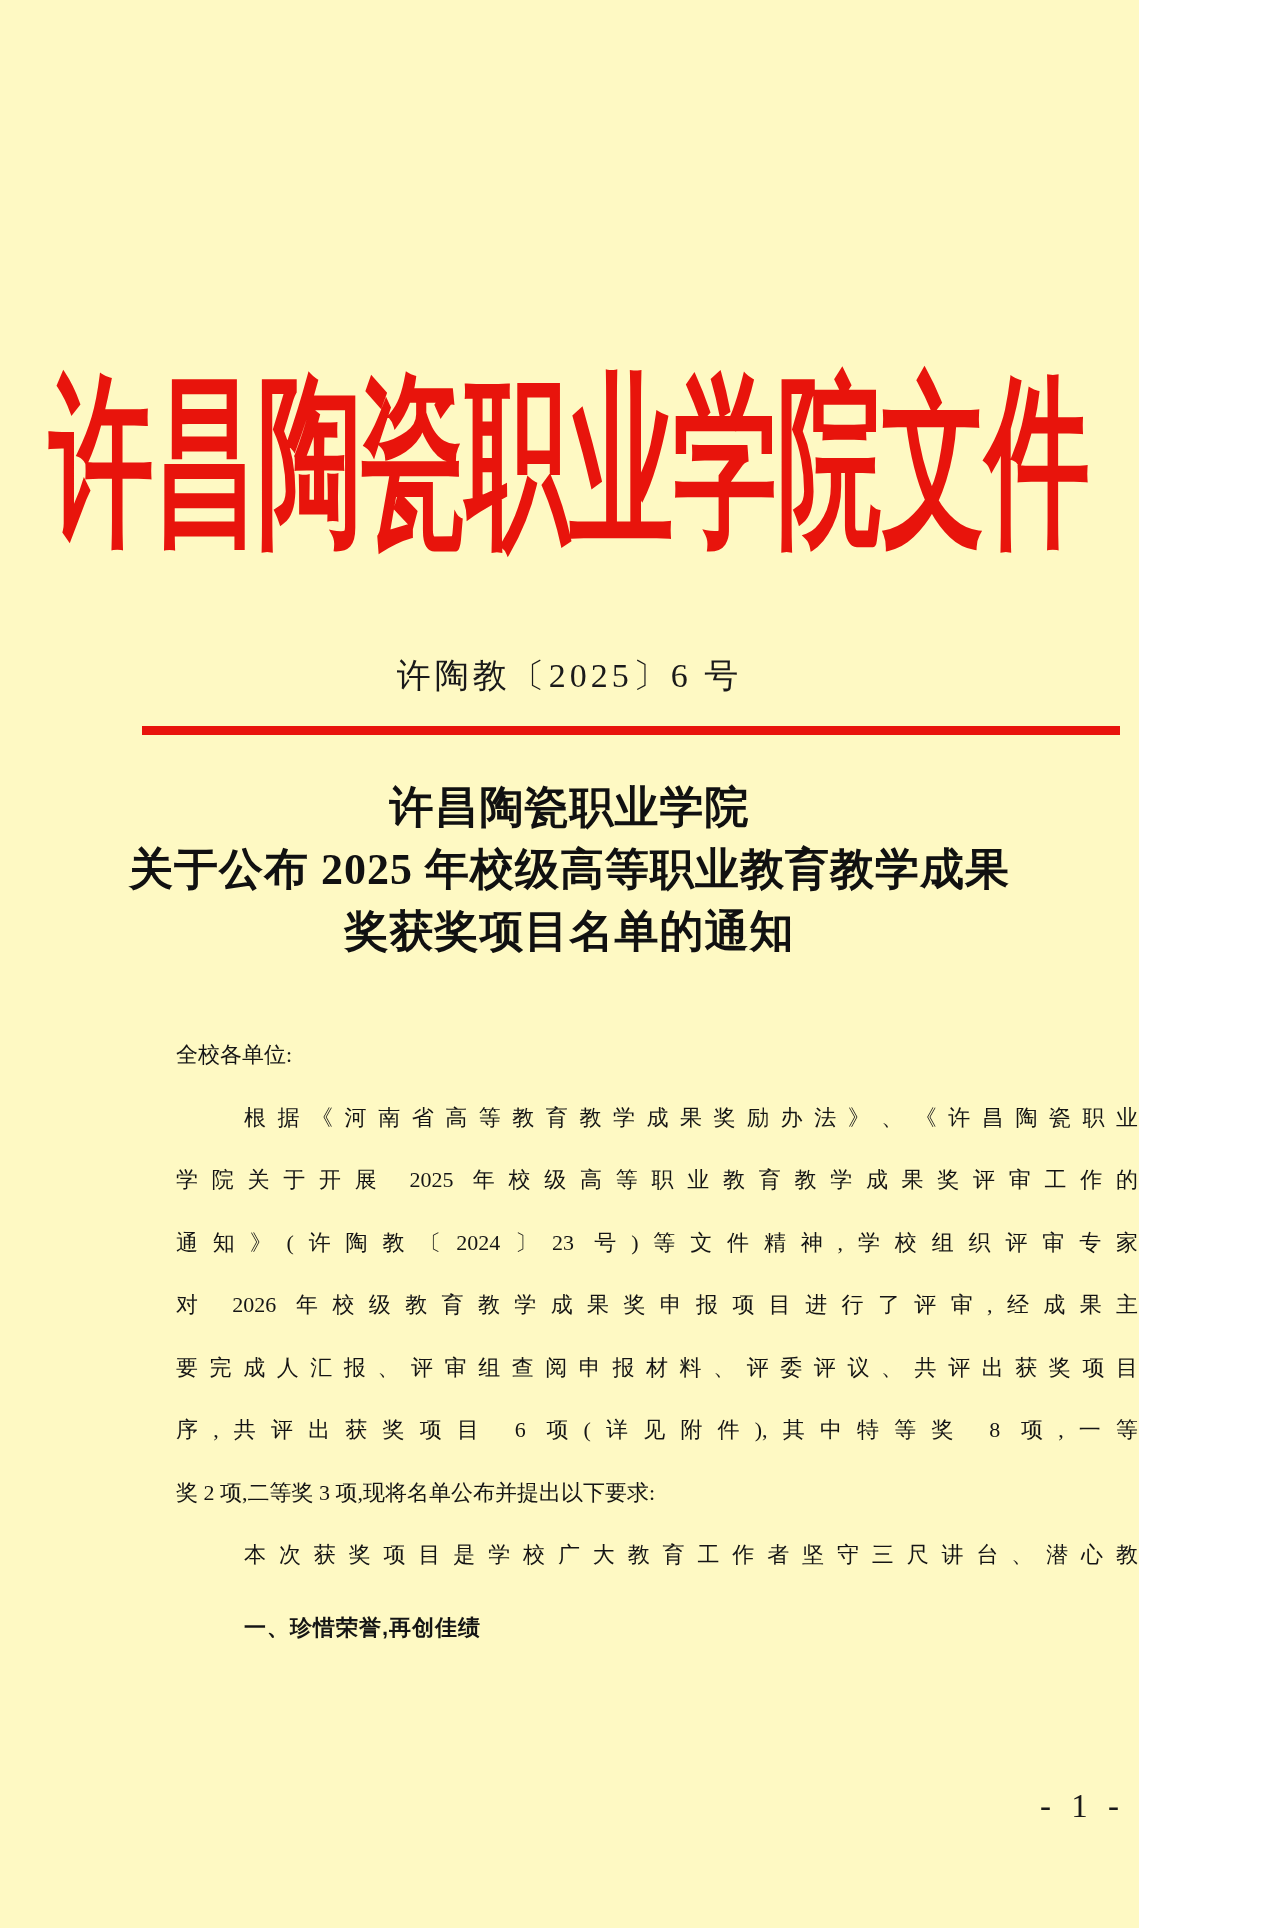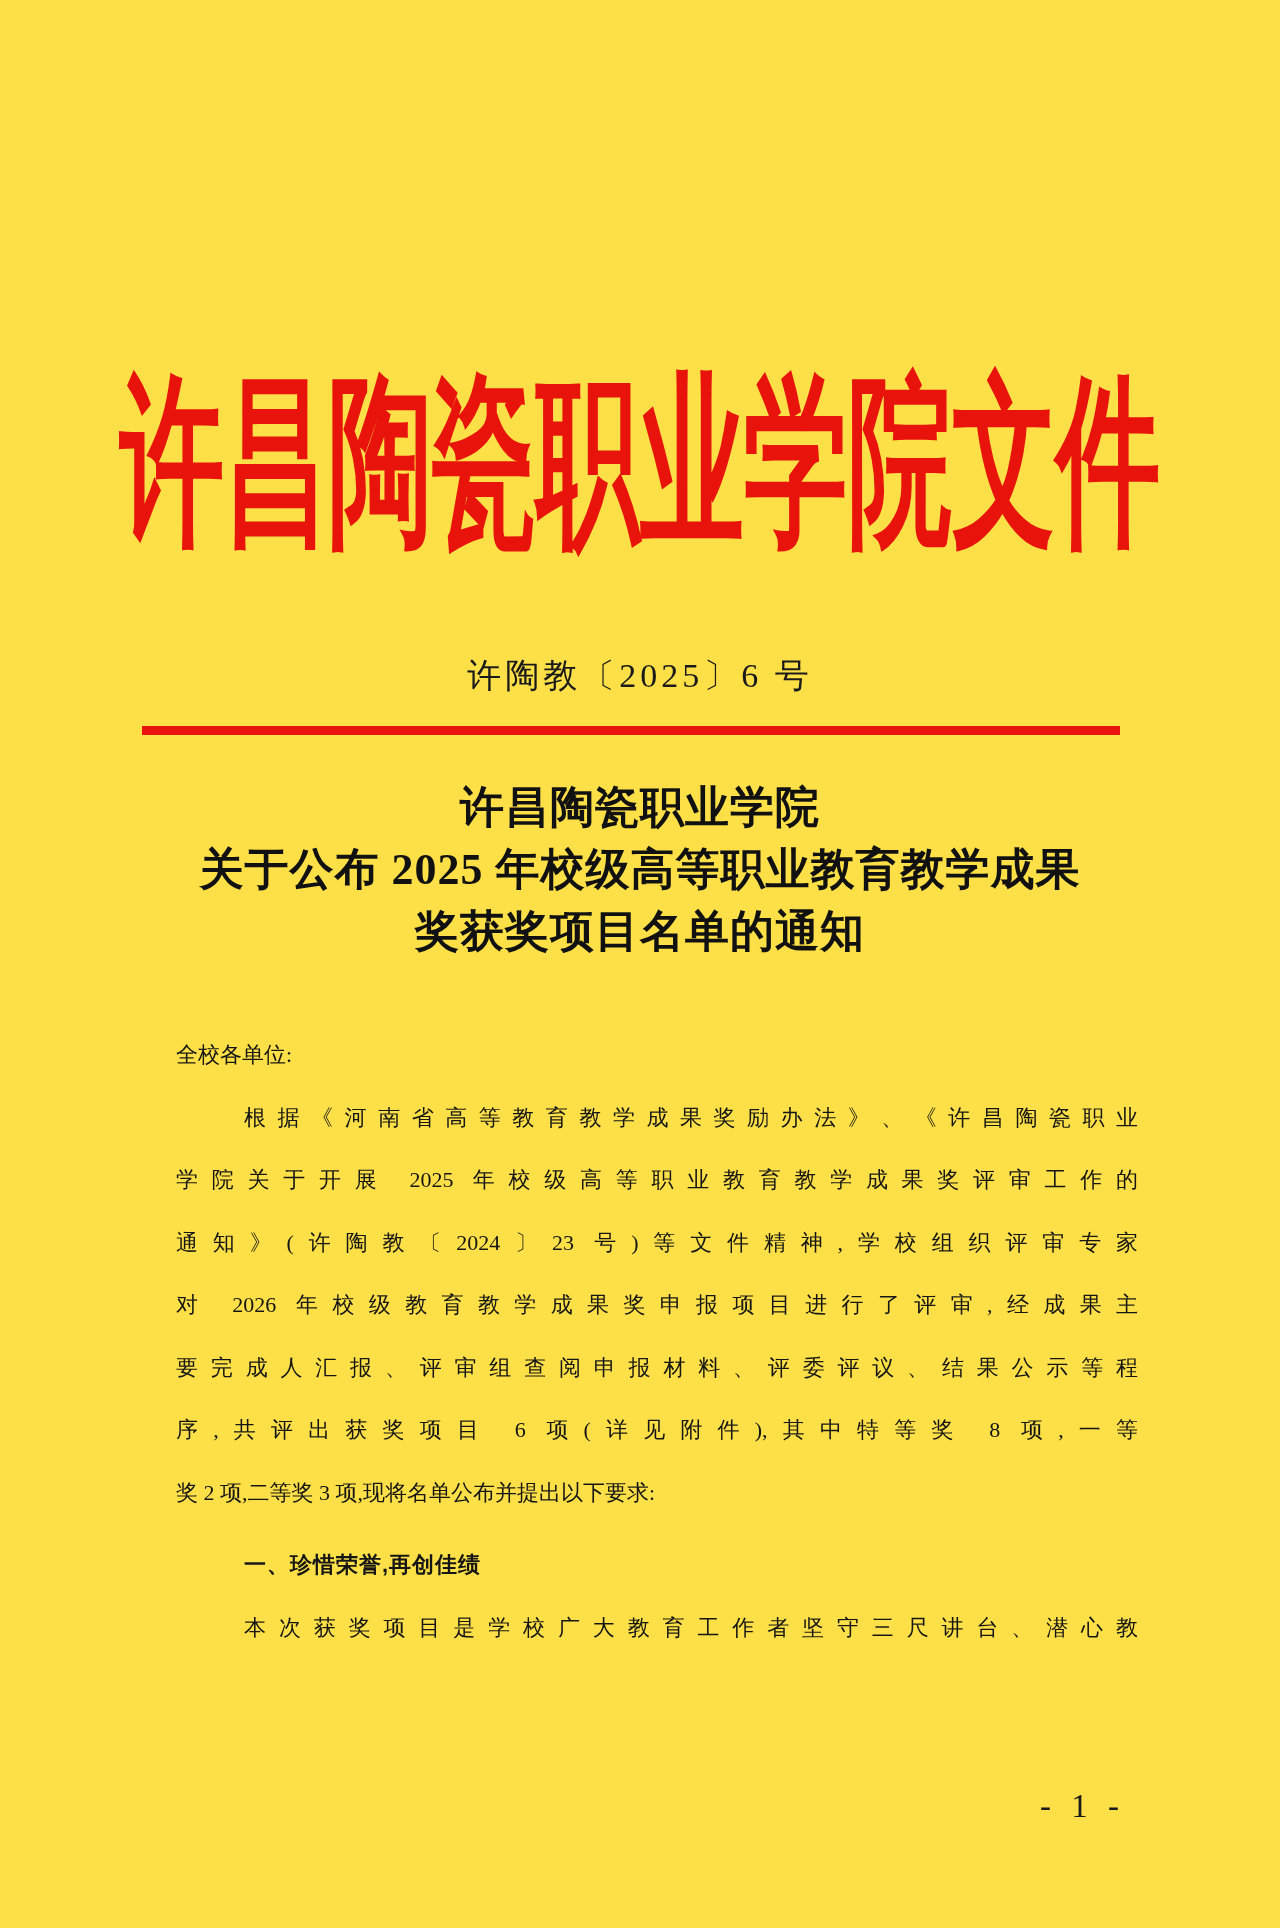--- a/index.html
+++ b/index.html
@@ -2,23 +2,23 @@
 <html style="--accent: #e8140c;"><head>
 <meta charset="utf-8">
 <style>
   html, body {
     margin: 0;
     padding: 0;
     background: #ffffff;
   }
   .page {
     position: relative;
-    width: 1280px;
+    width: 1139px;
     height: 1928px;
-    background: #fde047;
+    background: #fef9c3;
     overflow: hidden;
     font-family: "Liberation Serif", "DejaVu Serif", serif;
     color: #161616;
   }
   :root {
     --accent: #e8140c;
   }
   
   .org-title {
     position: absolute;
@@ -131,22 +131,22 @@
     <div class="t-line">关于公布 2025 年校级高等职业教育教学成果</div>
     <div class="t-line">奖获奖项目名单的通知</div>
   </div>
 
   <div class="body-block">
     <div class="b-line">全校各单位:</div>
     <div class="b-line indent justify">根据《河南省高等教育教学成果奖励办法》、《许昌陶瓷职业</div>
     <div class="b-line justify">学院关于开展 2025 年校级高等职业教育教学成果奖评审工作的</div>
     <div class="b-line justify">通知》(许陶教〔2024〕23 号)等文件精神,学校组织评审专家</div>
     <div class="b-line justify">对 2026 年校级教育教学成果奖申报项目进行了评审,经成果主</div>
-    <div class="b-line justify">要完成人汇报、评审组查阅申报材料、评委评议、结果公示等程</div>
+    <div class="b-line justify">要完成人汇报、评审组查阅申报材料、评委评议、共评出获奖项目</div>
     <div class="b-line justify">序,共评出获奖项目 6 项(详见附件),其中特等奖 8 项,一等</div>
     <div class="b-line">奖 2 项,二等奖 3 项,现将名单公布并提出以下要求:</div>
+    <div class="b-line indent justify">本次获奖项目是学校广大教育工作者坚守三尺讲台、潜心教</div>
     <div class="b-line indent heading">一、珍惜荣誉,再创佳绩</div>
-    <div class="b-line indent justify">本次获奖项目是学校广大教育工作者坚守三尺讲台、潜心教</div>
   </div>
 
   <div class="page-number">- 1 -</div>
 
 </div>
 
 </body></html>

